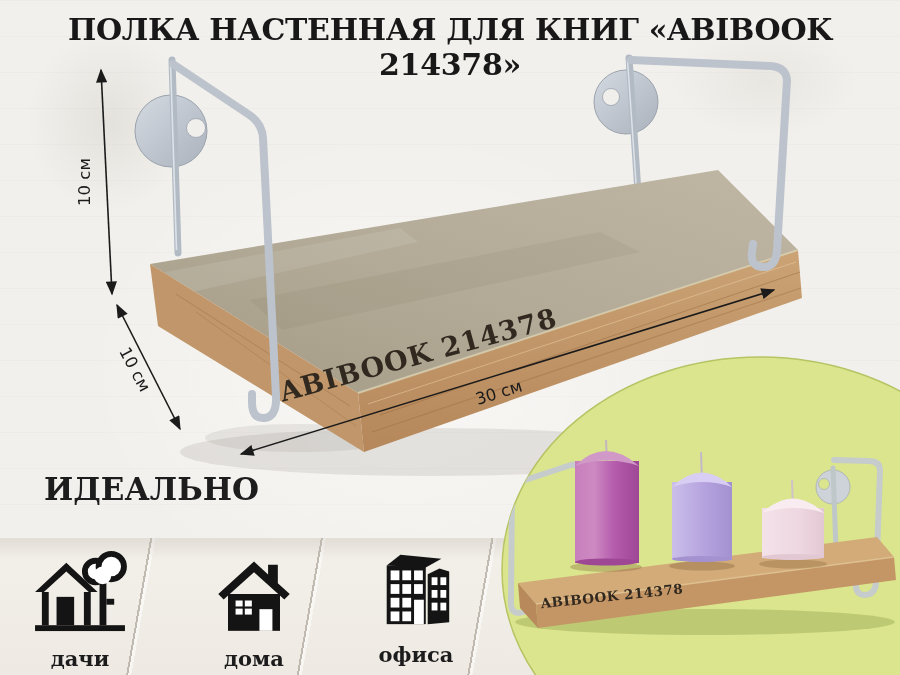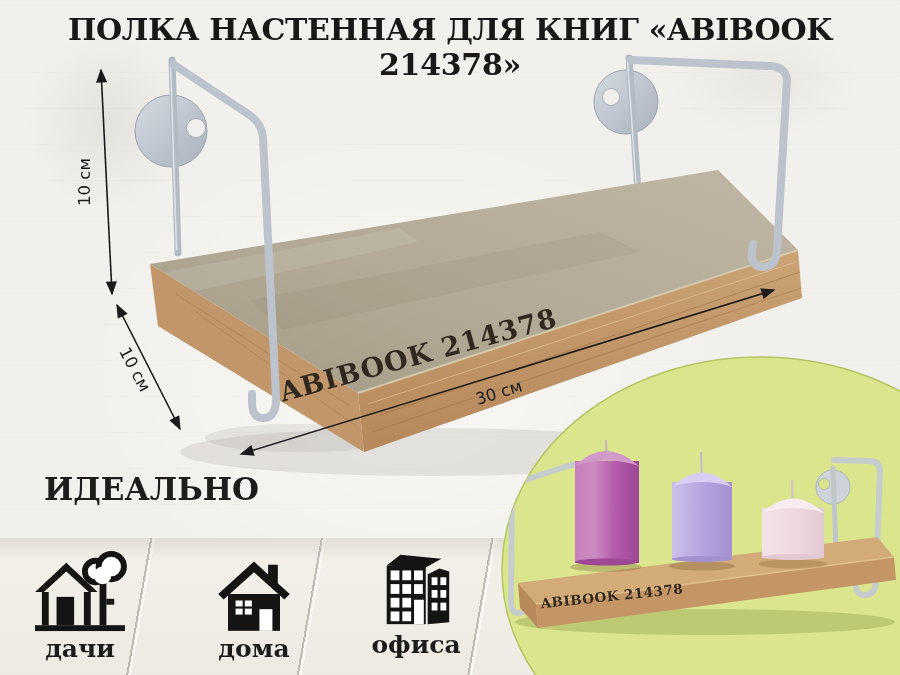--- a/index.html
+++ b/index.html
@@ -27,21 +27,21 @@
   .title{
     position:absolute;left:0;top:12px;width:900px;margin:0;
     text-align:center;font-size:30px;font-weight:700;color:#181818;
     letter-spacing:-0.3px;font-family:"DejaVu Serif", serif;
   }
   .scene,.inset{position:absolute;left:0;top:0;width:900px;height:675px;}
   .ideal{position:absolute;left:44px;top:470px;color:#1d1d1d;}
   .ideal-h1{font-size:31px;font-weight:700;line-height:38px;}
   .ideal-h2{font-size:29px;font-weight:700;line-height:38px;}
   .use-item{position:absolute;text-align:center;color:#1c1c1c;}
-  .use-item .item-label{font-size:25px;font-weight:700;margin-top:0;}
+  .use-item .item-label{font-size:21px;font-weight:700;margin-top:12px;}
   .item-dacha{left:28px;top:548px;width:104px;}
   .item-doma{left:208px;top:554px;width:92px;}
   .item-ofisa{left:368px;top:548px;width:96px;}
   .use-item svg{display:block;margin:0 auto;}
   text.dim{font-family:"DejaVu Sans", sans-serif;font-size:16.5px;fill:#1b1b1b;}
   text.brand{font-family:"DejaVu Serif", serif;font-weight:700;fill:#31291f;}
 </style>
 </head>
 <body>
 

